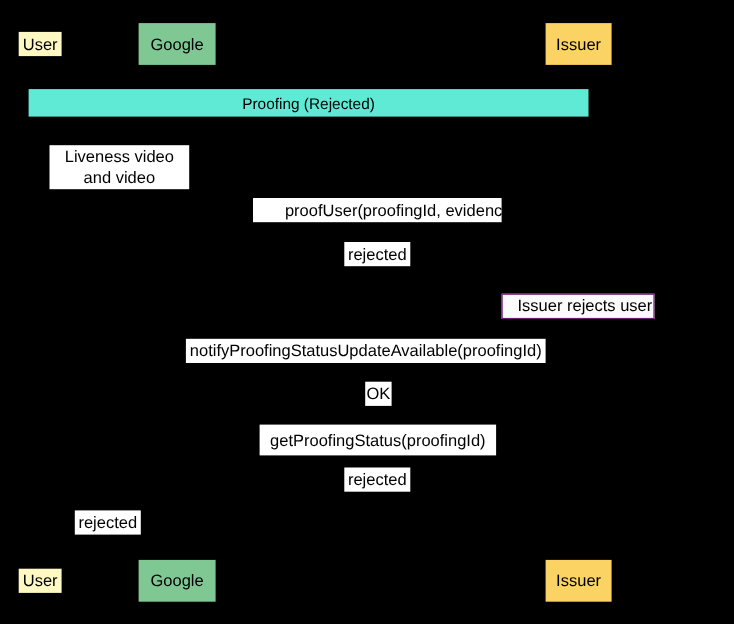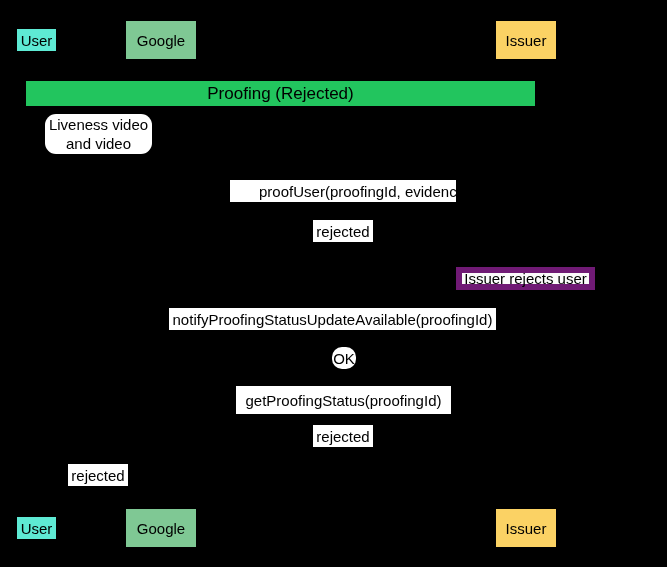--- a/index.html
+++ b/index.html
@@ -31,37 +31,37 @@
     align-items: center;
     justify-content: center;
     font-size: 15px;
     line-height: 1;
     color: #000000;
     white-space: nowrap;
     box-sizing: border-box;
   }
 
   .participant.plain {
-    background: #5eead4;
+    background: #fef9c3;
     padding: 0 1px;
   }
 
   .participant.filled {
     
   }
 
   
   .group-bar {
     position: absolute;
     display: flex;
     align-items: center;
     justify-content: center;
-    background: #22c55e;
+    background: #5eead4;
     color: #000000;
-    font-size: 17px;
+    font-size: 14px;
     line-height: 1;
     white-space: nowrap;
     box-sizing: border-box;
   }
 
   
   .label-chip {
     position: absolute;
     background: #ffffff;
     color: #000000;
@@ -77,21 +77,22 @@
 
   .label-chip.multiline {
     white-space: normal;
     text-align: center;
     line-height: 19px;
     flex-direction: column;
   }
 
   .label-chip.noteish {
     background: #fbfbfb;
-    border: 6px solid #701a75;
+    border: 1px solid #701a75;
+    justify-content: flex-end;
   }
 
   .chip-line {
     display: block;
   }
 </style>
 </head>
 <body>
 
 <div id="canvas">
@@ -105,42 +106,42 @@
   </div>
 
   <div class="participant filled" style="left:496px; top:21px; width:60px; height:38px; background:#fbd264;">
     <span>Issuer</span>
   </div>
 
   <div class="group-bar" style="left:26px; top:81px; width:509px; height:25px;">
     <span>Proofing (Rejected)</span>
   </div>
 
-  <div class="label-chip multiline" style="left:45px; top:114px; width:107px; height:40px;border-radius:11px;">
+  <div class="label-chip multiline" style="left:45px; top:132px; width:127px; height:40px;">
     <span class="chip-line">Liveness video</span>
     <span class="chip-line">and video</span>
   </div>
 
   <div class="label-chip" style="left:230px; top:180px; width:226px; height:22px;padding-left:44px;">
     <span>proofUser(proofingId, evidence)</span>
   </div>
 
   <div class="label-chip" style="left:313px; top:220px; width:60px; height:22px;">
     <span>rejected</span>
   </div>
 
   <div class="label-chip noteish" style="left:456px; top:267px; width:139px; height:23px;">
     <span>Issuer rejects user</span>
   </div>
 
   <div class="label-chip" style="left:169px; top:308px; width:327px; height:22px;">
     <span>notifyProofingStatusUpdateAvailable(proofingId)</span>
   </div>
 
-  <div class="label-chip" style="left:332px; top:347px; width:24px; height:22px;border-radius:10px;">
+  <div class="label-chip" style="left:332px; top:347px; width:24px; height:22px;">
     <span>OK</span>
   </div>
 
   <div class="label-chip" style="left:236px; top:386px; width:215px; height:28px;">
     <span>getProofingStatus(proofingId)</span>
   </div>
 
   <div class="label-chip" style="left:313px; top:425px; width:60px; height:22px;">
     <span>rejected</span>
   </div>

